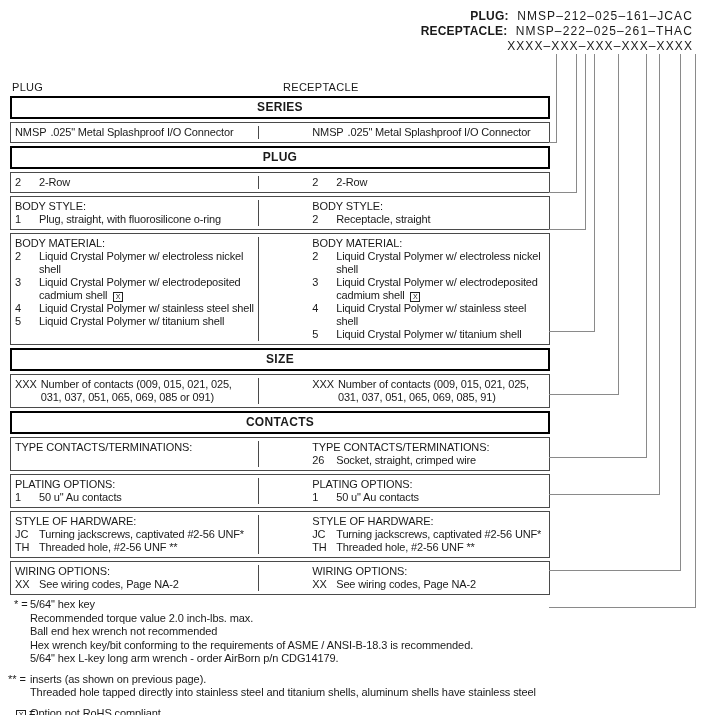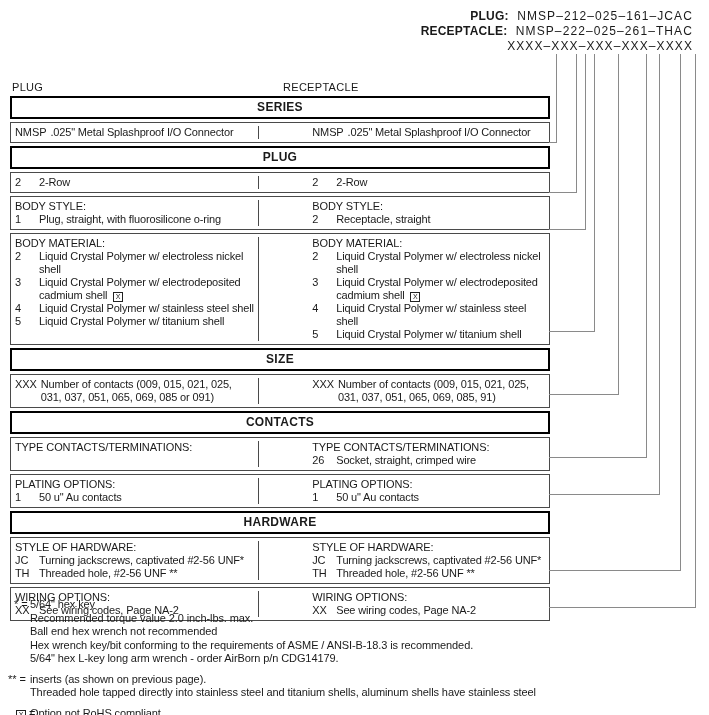--- a/index.html
+++ b/index.html
@@ -189,21 +189,20 @@
           </div>
         </div>
         <div class="half right">
           <div class="row-label">PLATING OPTIONS:</div>
           <div class="item">
             <span class="code">1</span>
             <span class="itext">50 u" Au contacts</span>
           </div>
         </div>
       </div>
-      <div class="section-header">HARDWARE</div>
       <div class="spec-row">
         <div class="half left">
           <div class="row-label">STYLE OF HARDWARE:</div>
           <div class="item">
             <span class="code">JC</span>
             <span class="itext">Turning jackscrews, captivated #2-56 UNF*</span>
           </div>
           <div class="item">
             <span class="code">TH</span>
             <span class="itext">Threaded hole, #2-56 UNF  **</span>

